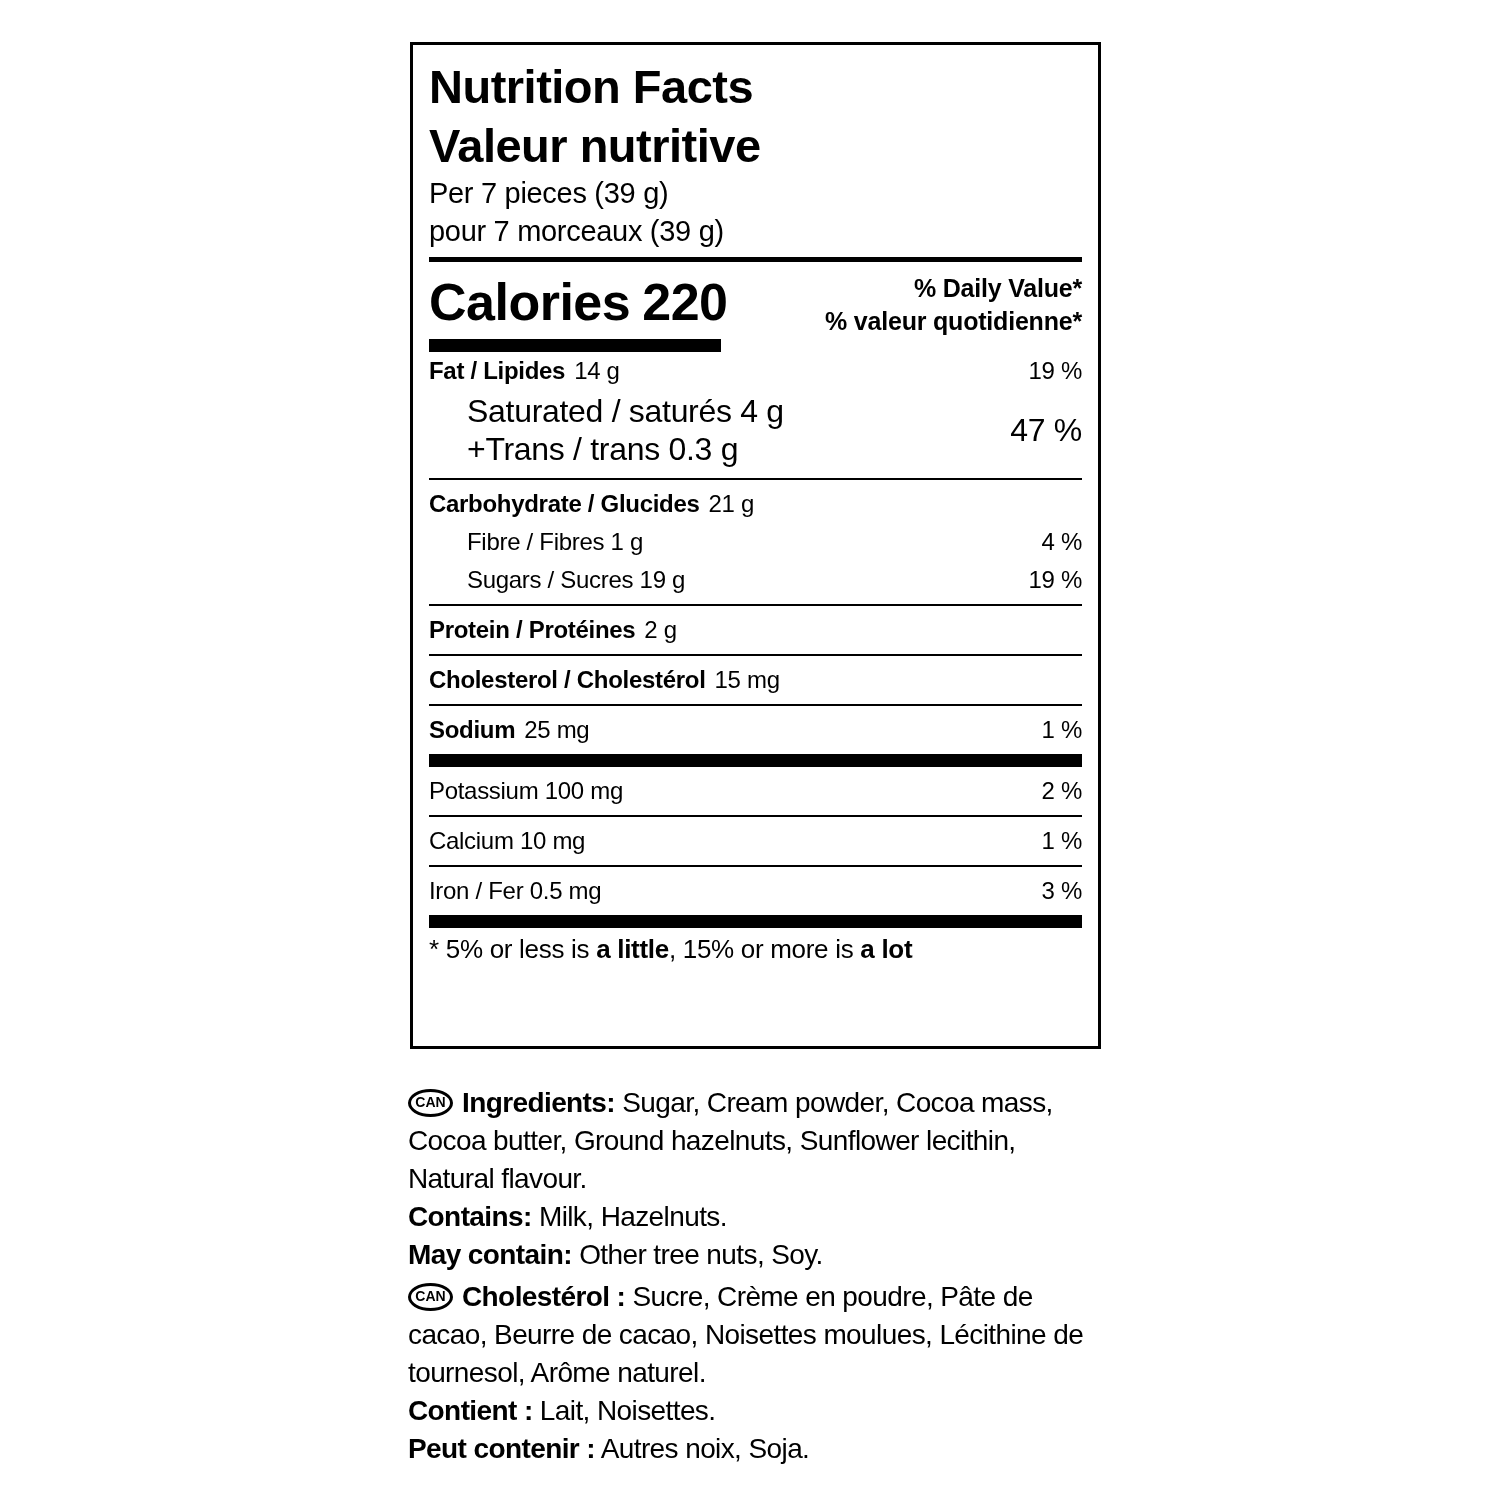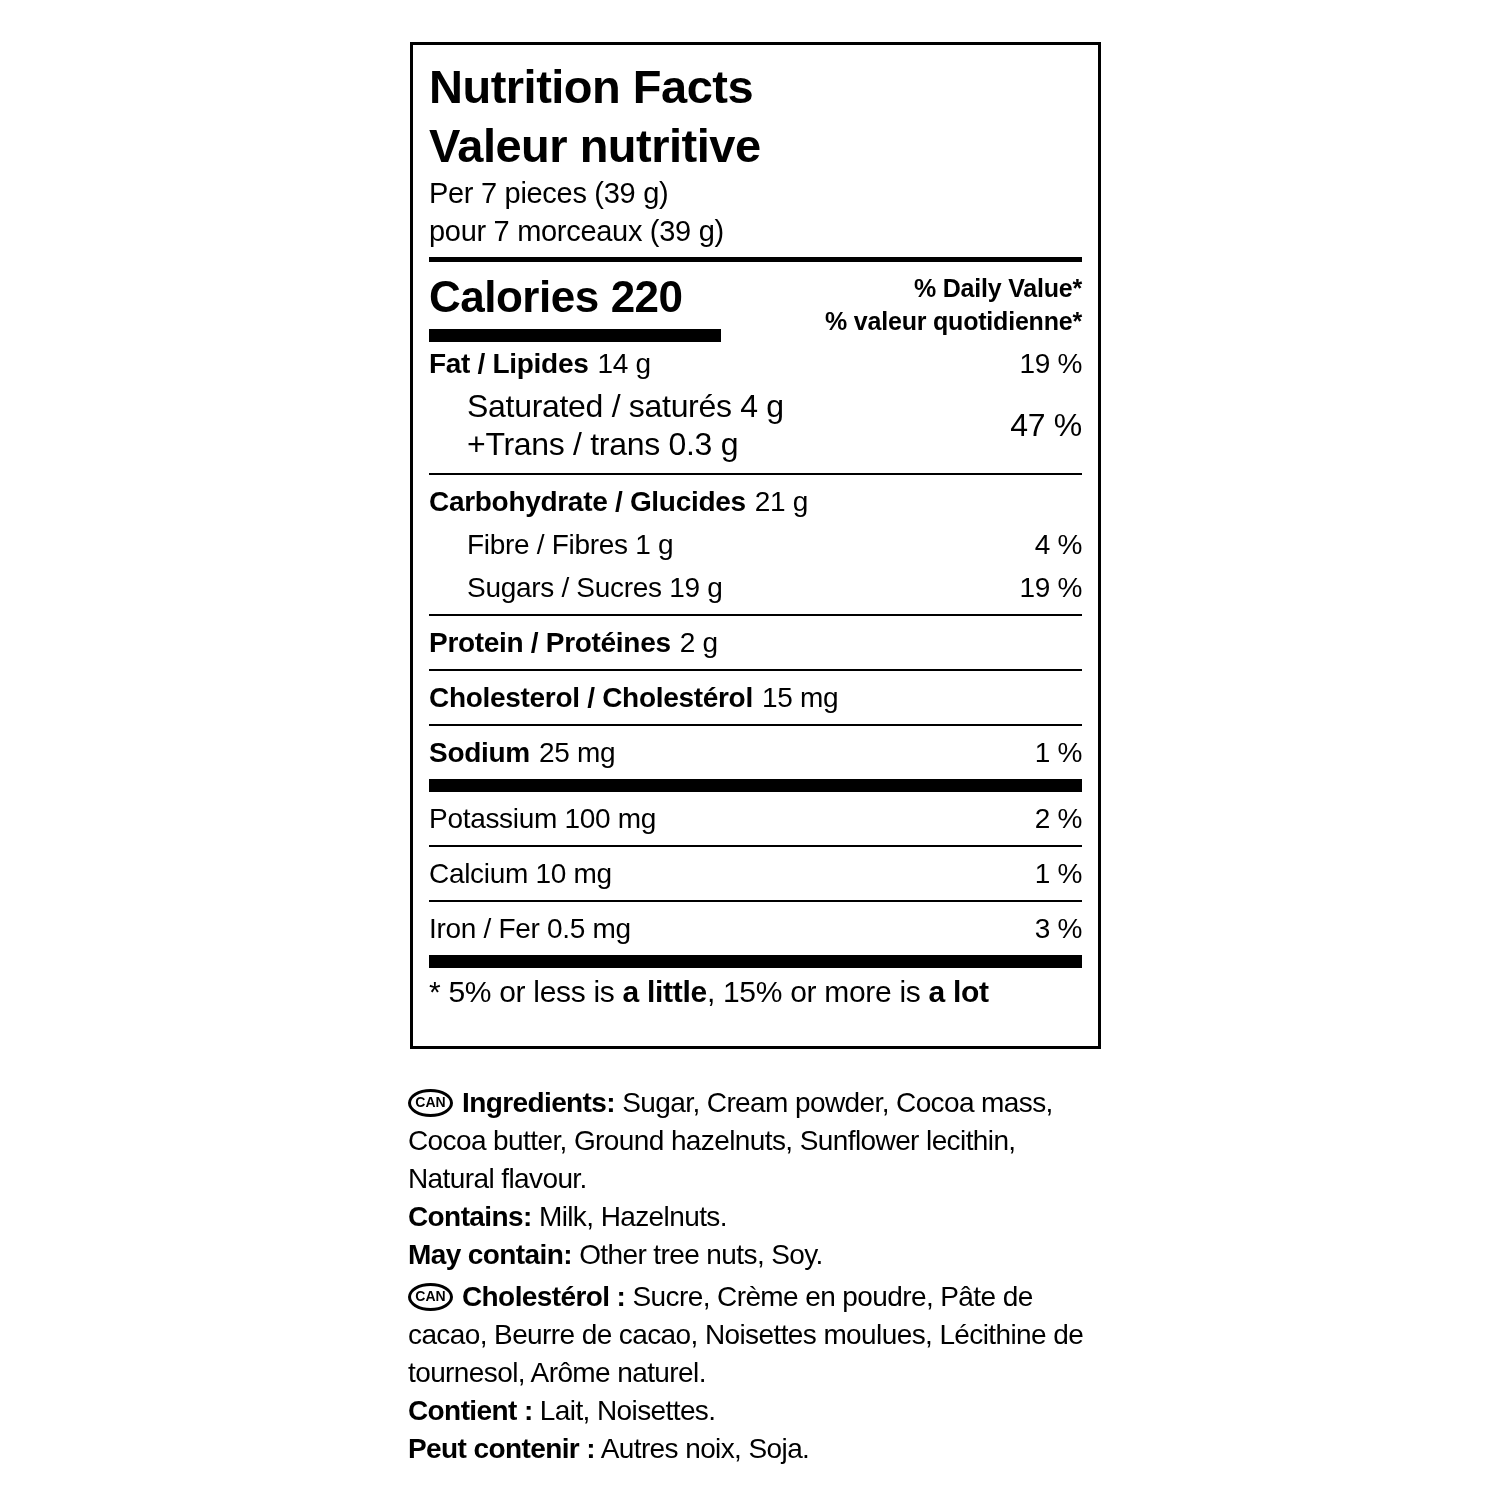--- a/index.html
+++ b/index.html
@@ -39,21 +39,21 @@
   .rule-bar  { height: 13px; margin: 5px 0; }
 
   .cal-row {
     display: flex;
     justify-content: space-between;
     align-items: flex-start;
     padding-top: 8px;
   }
   .cal-left { display: flex; flex-direction: column; }
   .cal-text {
-    font-size: 44px;
+    font-size: 52px;
     font-weight: bold;
     letter-spacing: -0.5px;
     white-space: nowrap;
   }
   .cal-text .cal-value { margin-left: 12px; }
   .cal-underline {
     width: 292px; height: 13px;
     background: #000;
     margin-top: 7px;
   }
@@ -62,21 +62,21 @@
     font-size: 25px;
     font-weight: bold;
     line-height: 1.32;
     letter-spacing: -0.2px;
   }
 
   .nrow {
     display: flex;
     justify-content: space-between;
     align-items: baseline;
-    font-size: 28px;
+    font-size: 24px;
     line-height: 1.25;
     letter-spacing: -0.3px;
     padding: 4px 0;
   }
   .nrow .lbl-bold { font-weight: bold; }
   .nrow .amount { margin-left: 9px; }
   .nrow .dv { white-space: nowrap; }
   .indent { padding-left: 38px; }
 
   .subgroup {
@@ -84,21 +84,21 @@
     justify-content: space-between;
     align-items: center;
     font-size: 32px;
     line-height: 1.2;
     letter-spacing: -0.3px;
     padding: 2px 0 4px 0;
   }
   .subgroup .sublines { display: flex; flex-direction: column; }
 
   .footnote {
-    font-size: 30px;
+    font-size: 26px;
     line-height: 1.28;
     letter-spacing: -0.3px;
     margin-top: 2px;
   }
   .footnote b { font-weight: bold; }
 
   
   .ingredients {
     position: absolute;
     left: 408px;

